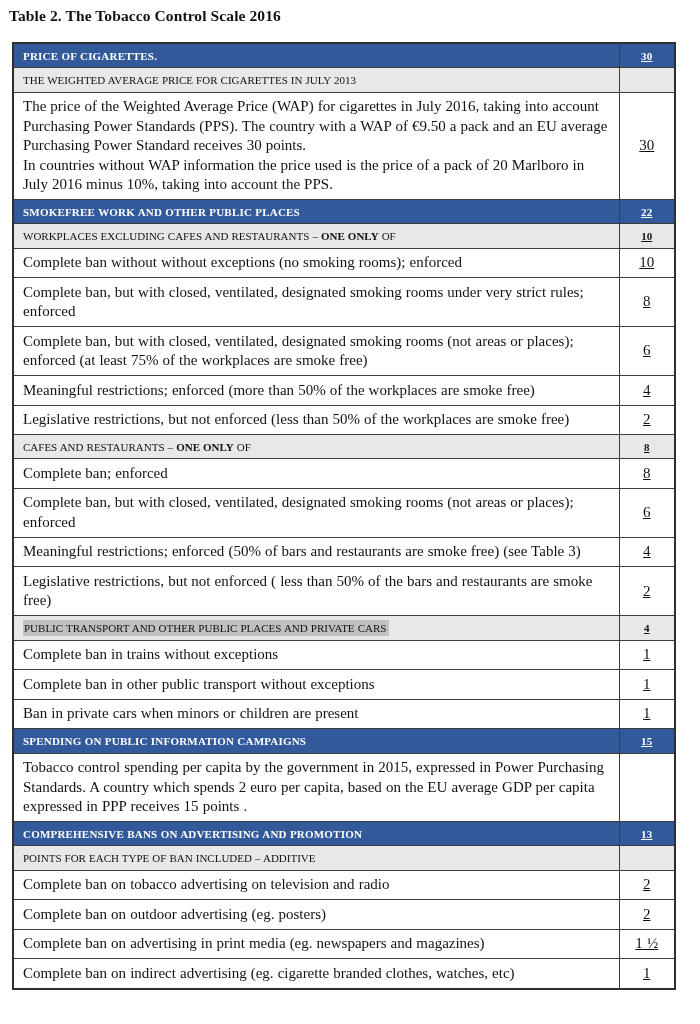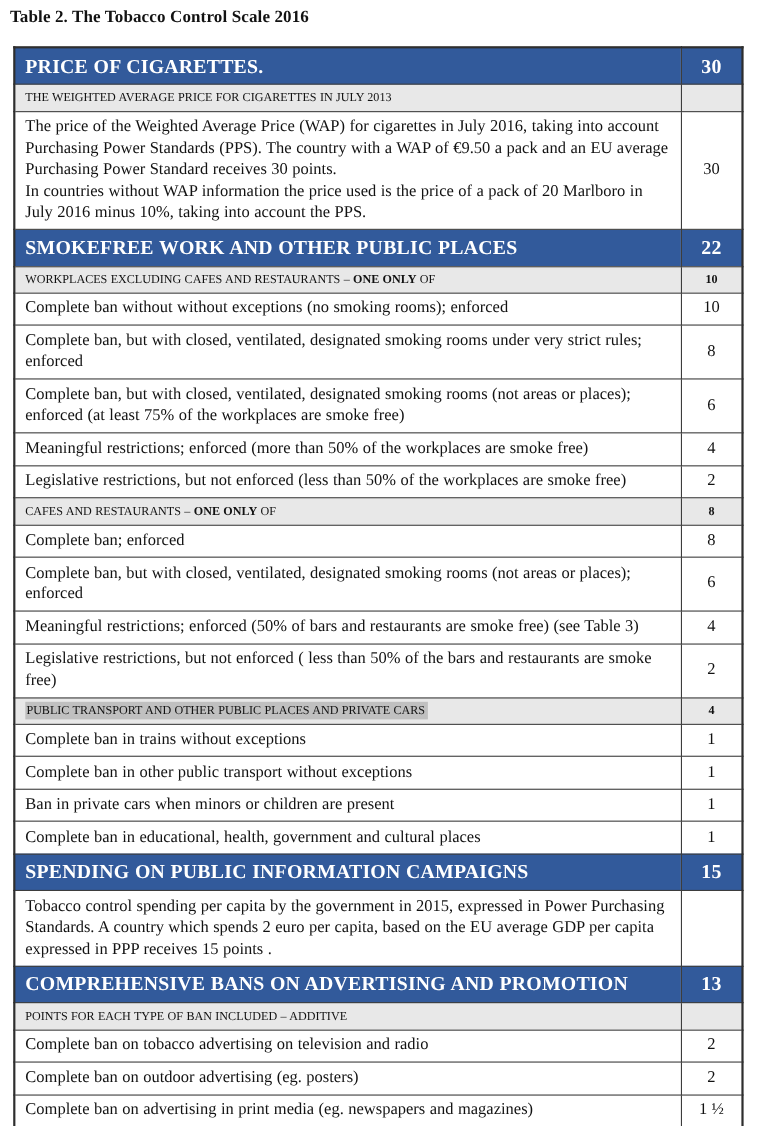--- a/index.html
+++ b/index.html
@@ -35,26 +35,27 @@
     border: 1px solid var(--border);
     padding: 4.5px 9px;
     font-size: 15px;
     line-height: 1.3;
     vertical-align: middle;
     word-spacing: 0.3px;
   }
   td.val {
     text-align: center;
     padding: 4.5px 2px;
+    text-decoration: underline;
   }
   tr.section td {
     background: var(--section-blue);
     color: var(--section-text);
     font-weight: bold;
-    font-size: 18px;
+    font-size: 11px;
     letter-spacing: 0.2px;
     margin-left: 21px;
   }
   tr.subheader td {
     background: var(--subheader-gray);
     font-size: 11px;
   }
   tr.subheader td.val {
     font-weight: bold;
   }
@@ -186,26 +187,20 @@
             <div class="par"><span>Complete ban in other public transport without exceptions</span></div>
           </td>
           <td class="val">1</td>
         </tr>
         <tr class="item">
           <td class="desc">
             <div class="par"><span>Ban in private cars when minors or children are present</span></div>
           </td>
           <td class="val">1</td>
         </tr>
-        <tr class="item">
-          <td class="desc">
-            <div class="par"><span>Complete ban in educational, health, government and cultural places</span></div>
-          </td>
-          <td class="val">1</td>
-        </tr>
         <tr class="section">
           <td class="desc">
             <div class="par"><span class="b">SPENDING ON PUBLIC INFORMATION CAMPAIGNS</span></div>
           </td>
           <td class="val">15</td>
         </tr>
         <tr class="item">
           <td class="desc">
             <div class="par"><span>Tobacco control spending per capita by the government in 2015, expressed in Power Purchasing Standards. A country which spends 2 euro per capita, based on the EU average GDP per capita expressed in PPP receives 15 points .</span></div>
           </td>

